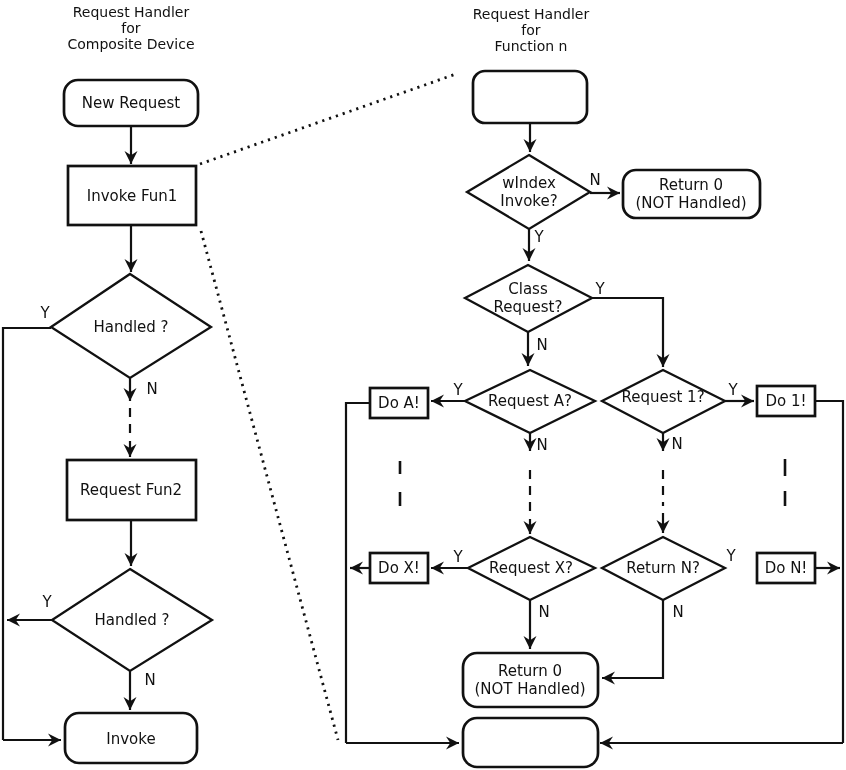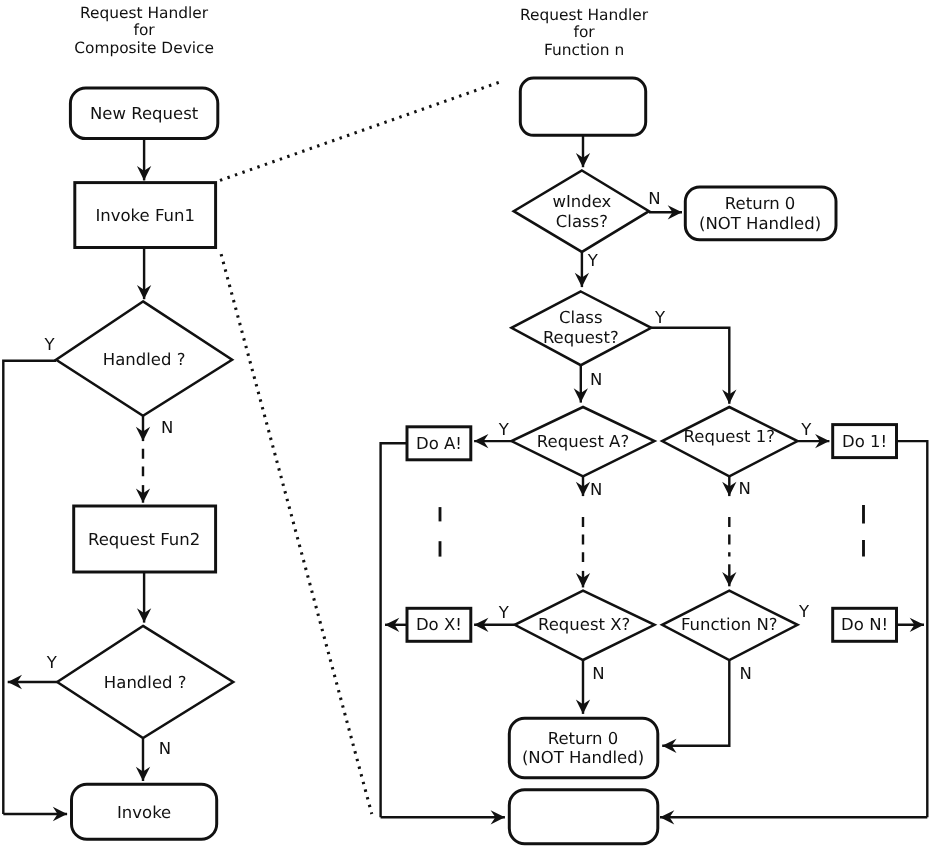--- a/index.html
+++ b/index.html
@@ -112,31 +112,31 @@
   <div class="lbl" style="left:131px;top:490px">Request Fun2</div>
   <div class="lbl" style="left:132px;top:620px">Handled ?</div>
   <div class="lbl" style="left:131px;top:739px">Invoke</div>
 
   <div class="lbl yn" style="left:45px;top:313px">Y</div>
   <div class="lbl yn" style="left:152px;top:389px">N</div>
   <div class="lbl yn" style="left:47px;top:602px">Y</div>
   <div class="lbl yn" style="left:150px;top:680px">N</div>
 
   <div class="lbl" style="left:529px;top:192px">wIndex
-Class?</div>
+Invoke?</div>
   <div class="lbl" style="left:691px;top:194px">Return 0
 (NOT Handled)</div>
   <div class="lbl" style="left:528px;top:298px">Class
 Request?</div>
   <div class="lbl" style="left:530px;top:401px">Request A?</div>
   <div class="lbl" style="left:663px;top:397px">Request 1?</div>
   <div class="lbl" style="left:399px;top:403px">Do A!</div>
   <div class="lbl" style="left:786px;top:401px">Do 1!</div>
   <div class="lbl" style="left:531px;top:568px">Request X?</div>
-  <div class="lbl" style="left:663px;top:568px">Function N?</div>
+  <div class="lbl" style="left:663px;top:568px">Return N?</div>
   <div class="lbl" style="left:399px;top:568px">Do X!</div>
   <div class="lbl" style="left:786px;top:568px">Do N!</div>
   <div class="lbl" style="left:530px;top:680px">Return 0
 (NOT Handled)</div>
 
   <div class="lbl yn" style="left:595px;top:180px">N</div>
   <div class="lbl yn" style="left:539px;top:237px">Y</div>
   <div class="lbl yn" style="left:600px;top:289px">Y</div>
   <div class="lbl yn" style="left:542px;top:345px">N</div>
   <div class="lbl yn" style="left:458px;top:390px">Y</div>

